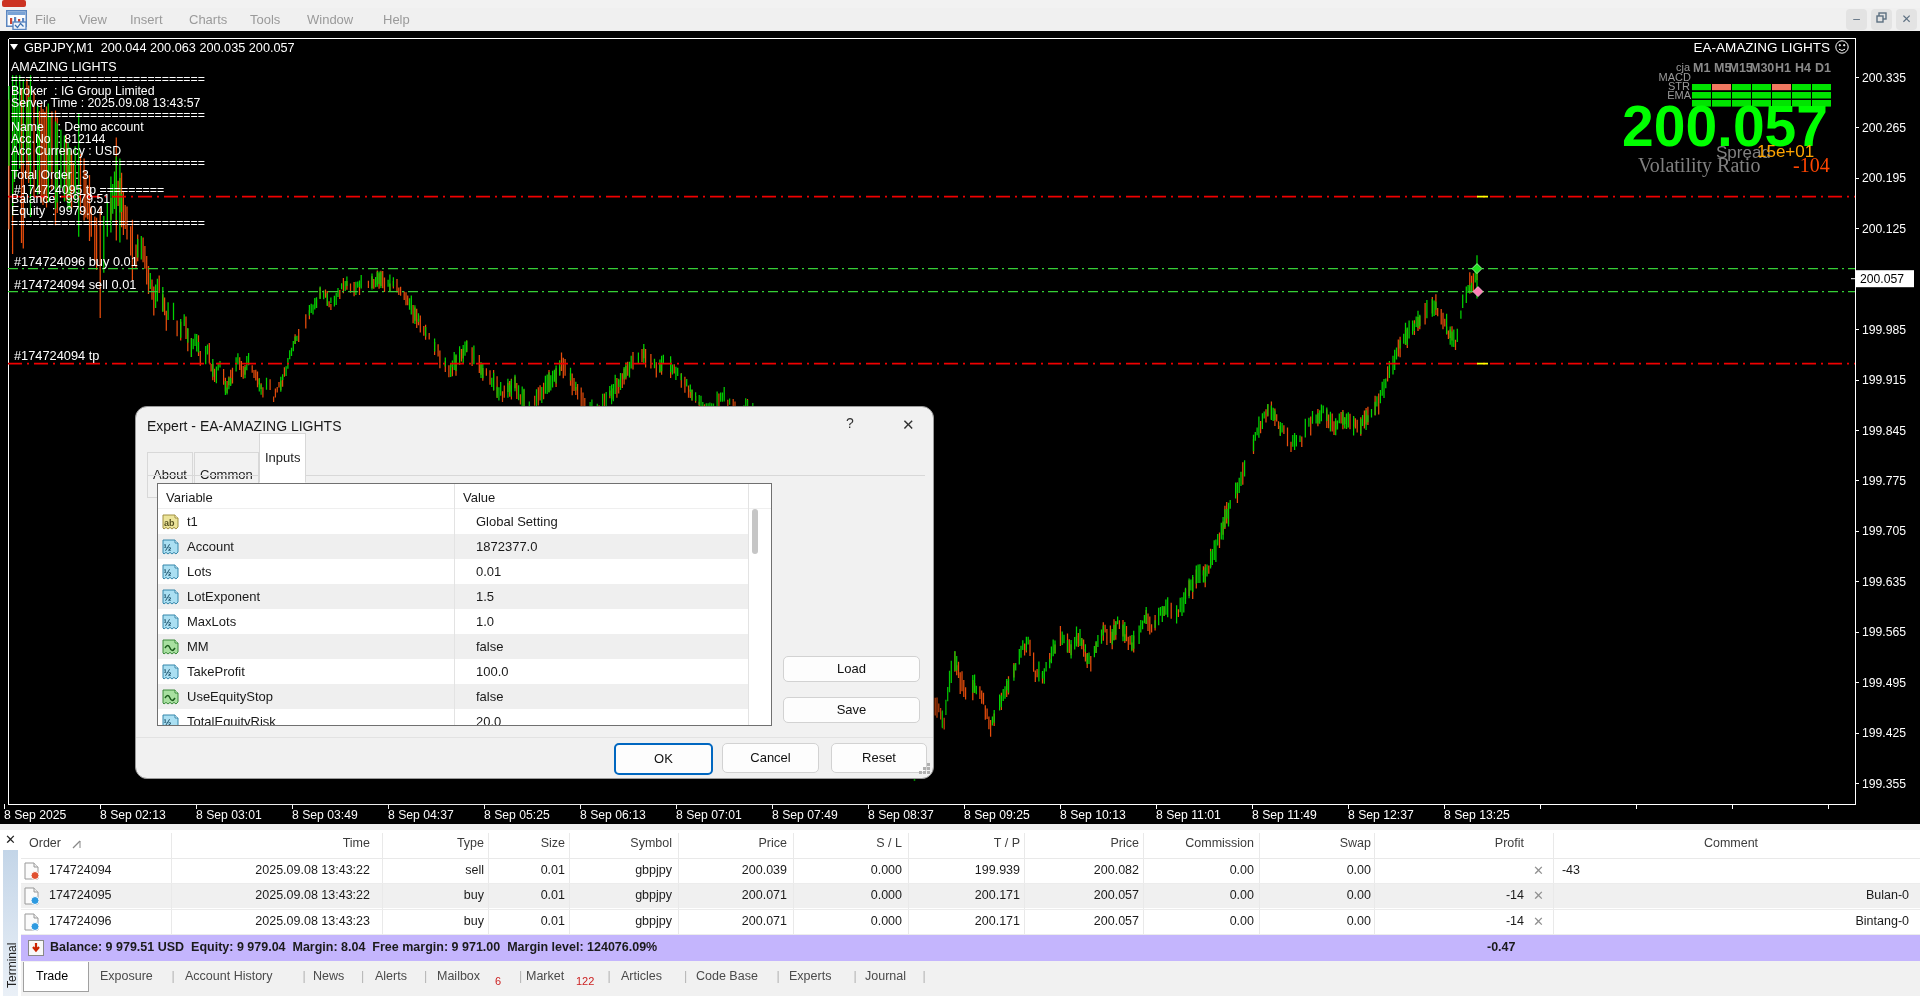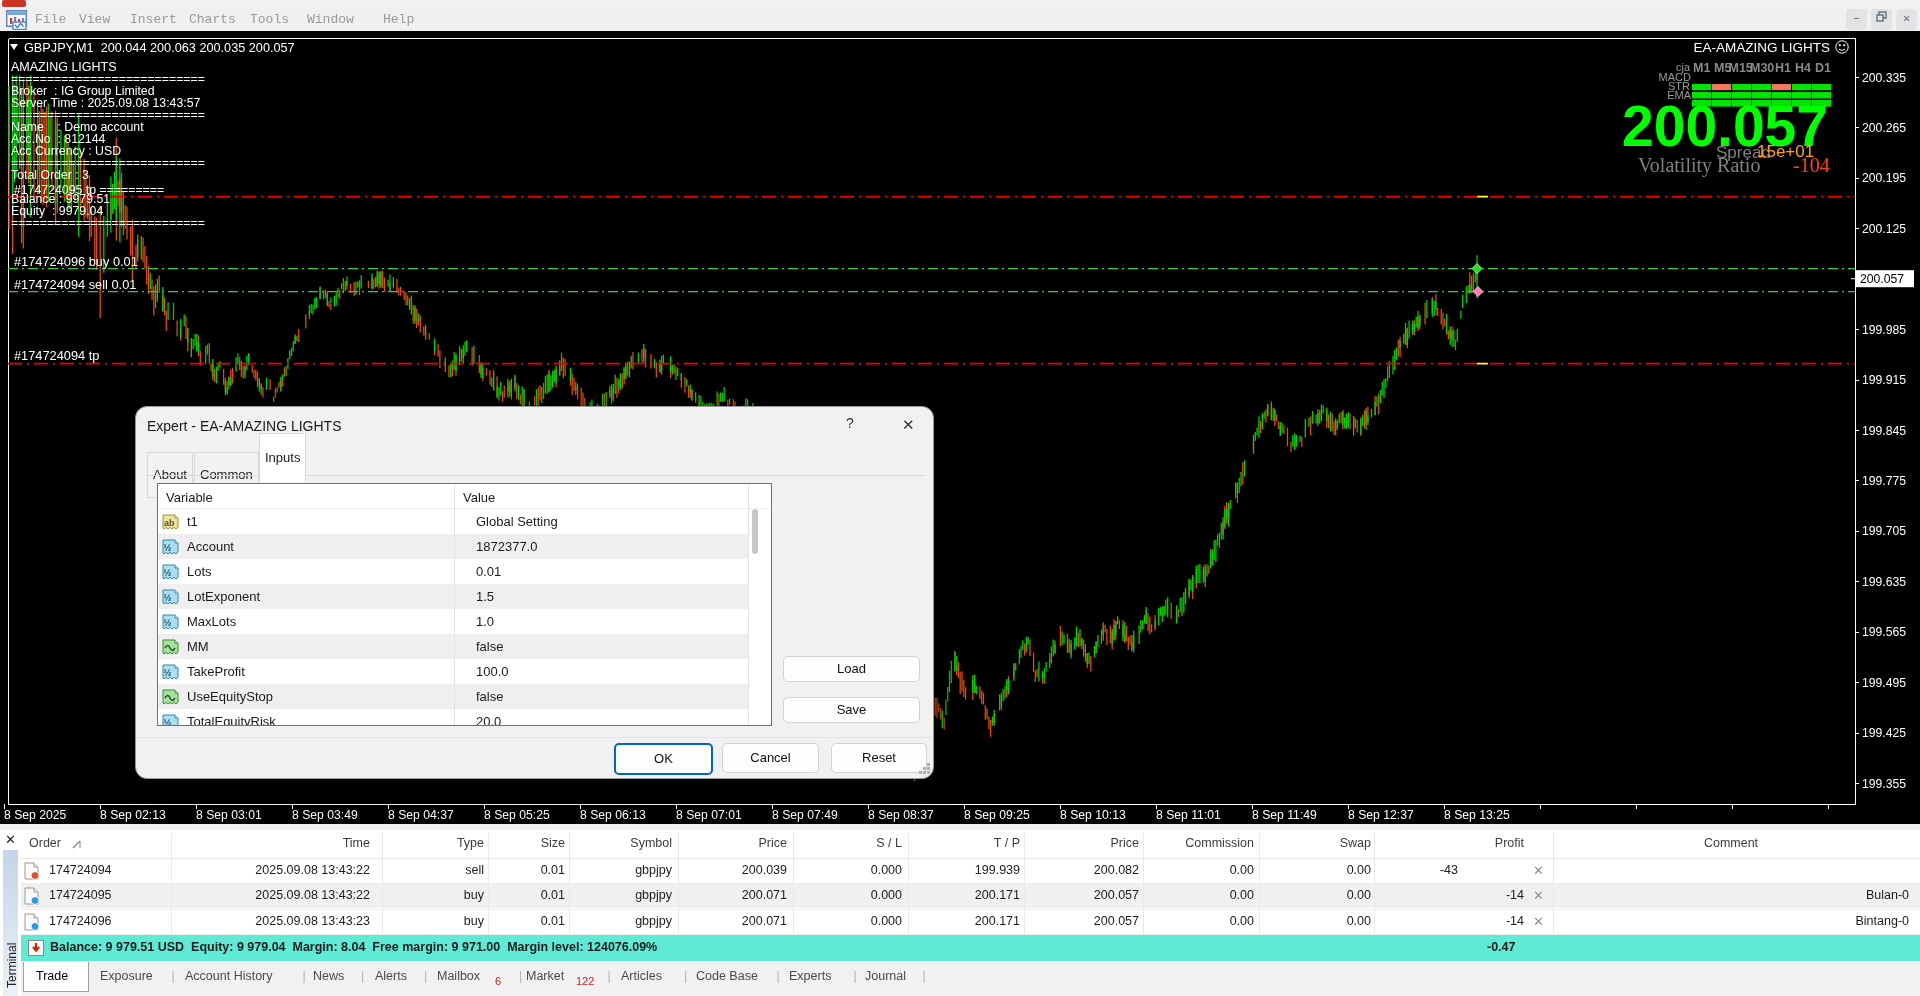--- a/index.html
+++ b/index.html
@@ -1,36 +1,36 @@
 <!DOCTYPE html>
 <html><head><meta charset="utf-8"><style>
 html,body{margin:0;padding:0;width:1920px;height:996px;overflow:hidden;background:#000;font-family:"Liberation Sans",sans-serif;}
 #root{position:relative;width:1920px;height:996px;}
 .abs{position:absolute;}
 #topbar{left:0;top:0;width:1920px;height:8px;background:#f2f2f2;}
 #appicon{left:2px;top:0;width:24px;height:7px;background:#cc3322;border-radius:2px;}
-#menubar{left:0;top:8px;width:1920px;height:23px;background:#f0f0f0;font-size:13px;color:#9a9a9a;font-family:Liberation Mono, monospace;}
+#menubar{left:0;top:8px;width:1920px;height:23px;background:#f0f0f0;font-size:13px;color:#9a9a9a;}
 .mi{position:absolute;top:4px;}
 .wbtn{position:absolute;top:1px;width:21px;height:21px;background:#e3e3e3;border-radius:4px;color:#5c6f80;text-align:center;line-height:20px;font-size:12px;}
 #dlg{left:135px;top:406px;width:797px;height:371px;background:#f1f1f1;border:1px solid #9a9a9a;border-radius:12px;box-shadow:0 10px 30px rgba(0,0,0,0.55);font-size:13px;color:#1a1a1a;}
 .tab{position:absolute;top:45px;height:22px;line-height:22px;padding:11px 5px;background:#f2f2f2;border:1px solid #d8d8d8;}
 .tabsel{top:26px;height:26px;line-height:25px;background:#fff;border-bottom:1px solid #fff;z-index:2;}
 #tbl{left:21px;top:76px;width:613px;height:241px;border:1px solid #707070;background:#fff;overflow:hidden;}
 .trow{position:absolute;left:0;width:590px;height:25px;}
 .talt{background:#efefef;}
 .ticon{position:absolute;left:3px;top:4px;}
 .tname{position:absolute;left:29px;top:5px;}
 .tval{position:absolute;left:306px;top:5px;margin-left:12px;}
 .btn{position:absolute;background:#fdfdfd;border:1px solid #d2d2d2;border-radius:5px;text-align:center;font-size:13px;color:#111;}
 #term{left:0;top:824px;width:1920px;height:172px;background:#fff;font-size:12.5px;color:#1b1b1b;}
 .sep{position:absolute;top:9px;width:1px;height:101px;background:#e9e9e9;}
 .hdr{position:absolute;top:12px;color:#3c3c3c;}
 .cell{position:absolute;height:25px;line-height:25px;}
 .r2{background:#f0f0f0;}
-#balrow{position:absolute;left:21px;top:111px;width:1899px;height:26px;background:#5eead4;font-weight:bold;}
+#balrow{position:absolute;left:21px;top:111px;width:1899px;height:26px;background:#c4b5fd;font-weight:bold;}
 #tabbar{position:absolute;left:21px;top:137px;width:1899px;height:35px;background:#f1f1f1;color:#4a4a4a;}
 .ttab{position:absolute;top:8px;}
 .tsep{position:absolute;top:8px;color:#b4b4b4;}
 .rnum{position:absolute;color:#cc2222;font-size:11px;}
 #termstrip{position:absolute;left:3px;top:26px;width:15px;height:146px;background:linear-gradient(180deg,#c3d5e8,#eaf0f7);}
 </style></head><body>
 <div id="root">
 <div class="abs" id="topbar"></div>
 <div class="abs" id="appicon"></div>
 <div class="abs" id="menubar">
@@ -349,21 +349,21 @@
 <div class="cell" style="left:171px;top:34px;width:199px;text-align:right">2025.09.08 13:43:22</div>
 <div class="cell" style="left:382px;top:34px;width:102px;text-align:right">sell</div>
 <div class="cell" style="left:488px;top:34px;width:77px;text-align:right">0.01</div>
 <div class="cell" style="left:569px;top:34px;width:103px;text-align:right">gbpjpy</div>
 <div class="cell" style="left:678px;top:34px;width:109px;text-align:right">200.039</div>
 <div class="cell" style="left:793px;top:34px;width:109px;text-align:right">0.000</div>
 <div class="cell" style="left:908px;top:34px;width:112px;text-align:right">199.939</div>
 <div class="cell" style="left:1024px;top:34px;width:115px;text-align:right">200.082</div>
 <div class="cell" style="left:1143px;top:34px;width:111px;text-align:right">0.00</div>
 <div class="cell" style="left:1259px;top:34px;width:112px;text-align:right">0.00</div>
-<div class="cell" style="left:1308px;top:34px;width:150px;text-align:right">-43</div>
+<div class="cell" style="left:1430px;top:34px;width:150px;text-align:right">-43</div>
 <div class="cell" style="left:1533px;top:34px;color:#909090;font-size:13px">✕</div>
 <div class="abs r2" style="left:21px;top:59px;width:1899px;height:25px"></div>
 <svg class="abs" style="left:24px;top:63px" width="16" height="18">
         <path d="M1 1h9l4 4v12h-13Z" fill="#fbfbfb" stroke="#999"></path>
         <path d="M10 1v4h4" fill="#eee" stroke="#999"></path>
         <circle cx="11" cy="13.5" r="4" fill="#2e9ae0" stroke="#fff"></circle>
       </svg>
 <div class="cell" style="left:49px;top:59px">174724095</div>
 <div class="cell" style="left:171px;top:59px;width:199px;text-align:right">2025.09.08 13:43:22</div>
 <div class="cell" style="left:382px;top:59px;width:102px;text-align:right">buy</div>

